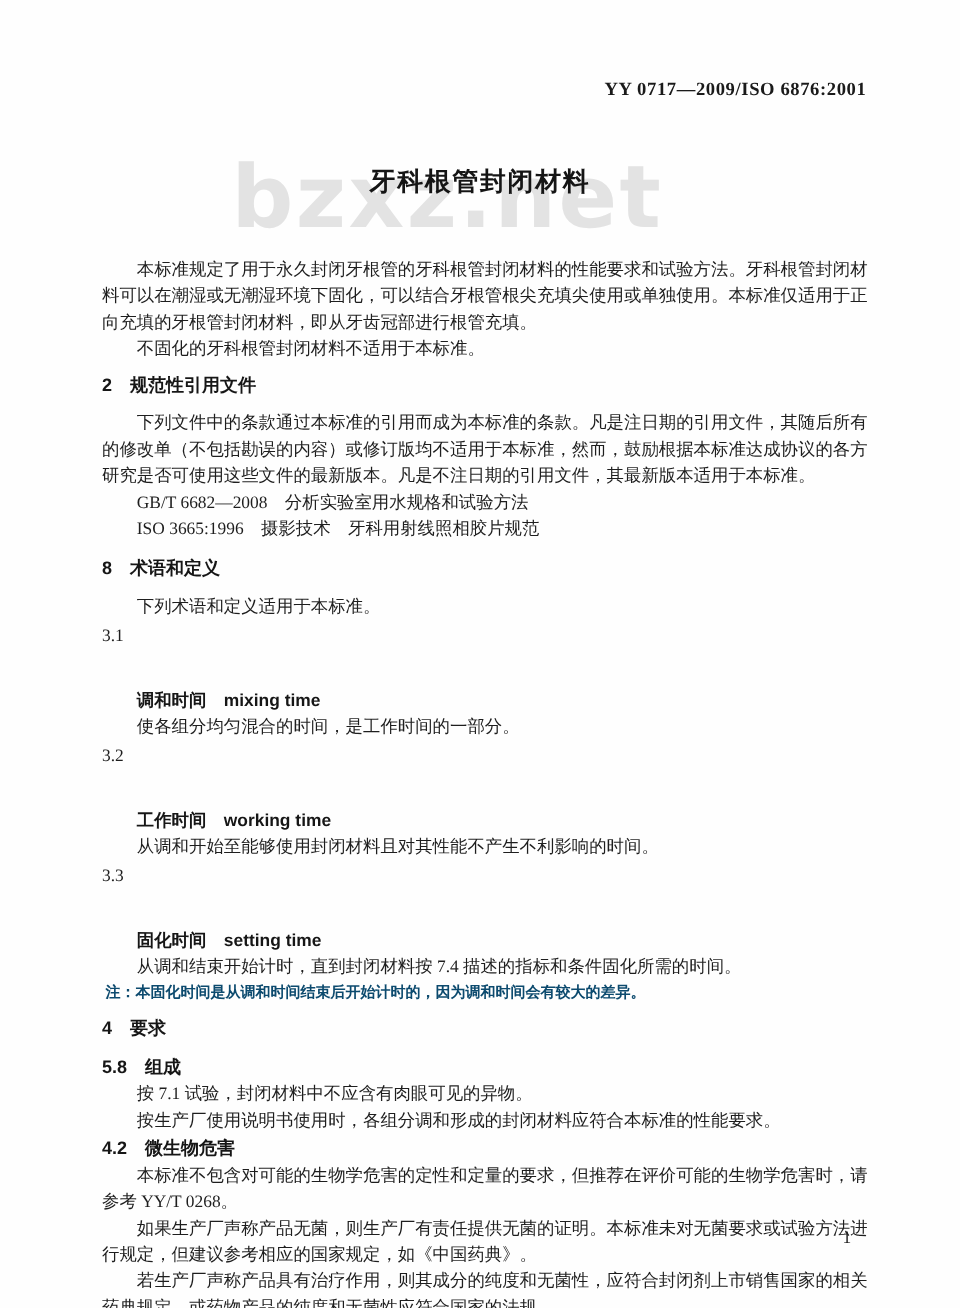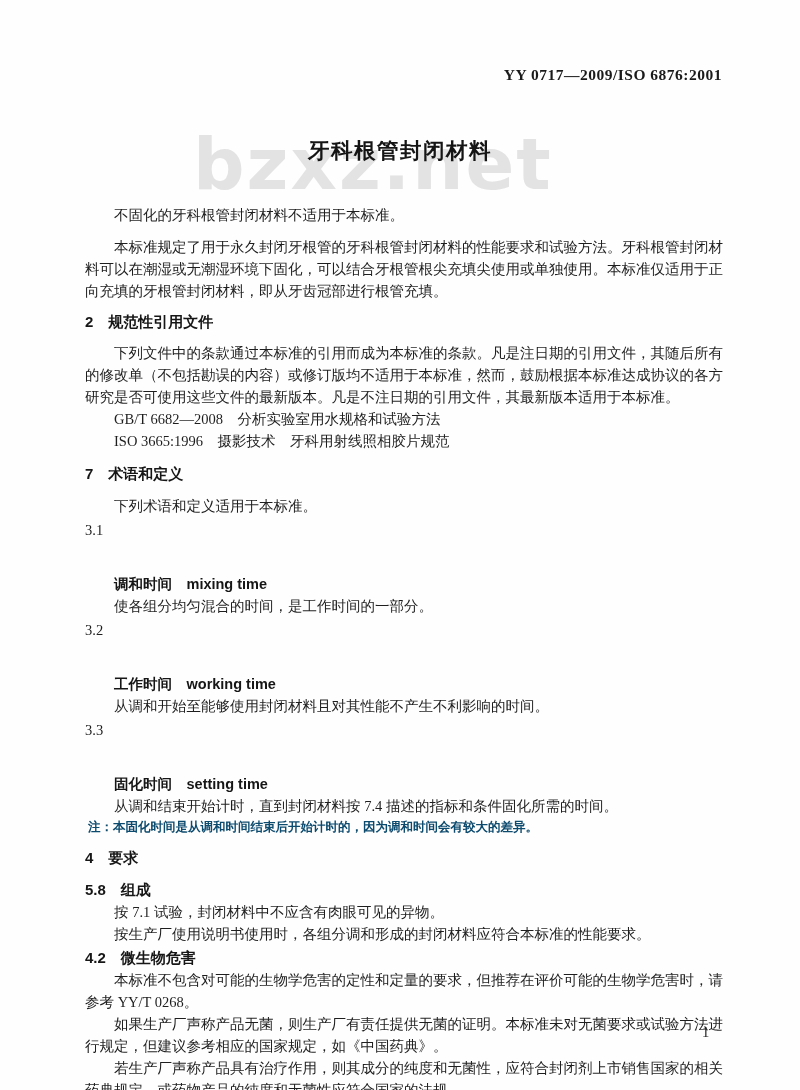--- a/index.html
+++ b/index.html
@@ -105,29 +105,29 @@
 <div class="page">
 
   <div class="watermark">bzxz.net</div>
 
   <div class="std-code">YY 0717—2009/ISO 6876:2001</div>
 
   <h1 class="doc-title">牙科根管封闭材料</h1>
 
   <div class="content">
 
+    <p class="para mt10">本标准规定了用于永久封闭牙根管的牙科根管封闭材料的性能要求和试验方法。牙科根管封闭材料可以在潮湿或无潮湿环境下固化，可以结合牙根管根尖充填尖使用或单独使用。本标准仅适用于正向充填的牙根管封闭材料，即从牙齿冠部进行根管充填。</p>
     <p class="para">不固化的牙科根管封闭材料不适用于本标准。</p>
-    <p class="para mt10">本标准规定了用于永久封闭牙根管的牙科根管封闭材料的性能要求和试验方法。牙科根管封闭材料可以在潮湿或无潮湿环境下固化，可以结合牙根管根尖充填尖使用或单独使用。本标准仅适用于正向充填的牙根管封闭材料，即从牙齿冠部进行根管充填。</p>
 
     <h2 class="sec-h mt9">2　规范性引用文件</h2>
     <p class="para mt9">下列文件中的条款通过本标准的引用而成为本标准的条款。凡是注日期的引用文件，其随后所有的修改单（不包括勘误的内容）或修订版均不适用于本标准，然而，鼓励根据本标准达成协议的各方研究是否可使用这些文件的最新版本。凡是不注日期的引用文件，其最新版本适用于本标准。</p>
     <p class="ref">GB/T 6682—2008　分析实验室用水规格和试验方法</p>
     <p class="ref">ISO 3665:1996　摄影技术　牙科用射线照相胶片规范</p>
 
-    <h2 class="sec-h mt11">7　术语和定义</h2>
+    <h2 class="sec-h mt11">8　术语和定义</h2>
     <p class="para mt10">下列术语和定义适用于本标准。</p>
 
     <div class="term">
       <p class="term-num mt2">3.1</p>
       <p class="term-name">调和时间　mixing time</p>
       <p class="term-def">使各组分均匀混合的时间，是工作时间的一部分。</p>
     </div>
 
     <div class="term">
       <p class="term-num mt2">3.2</p>

